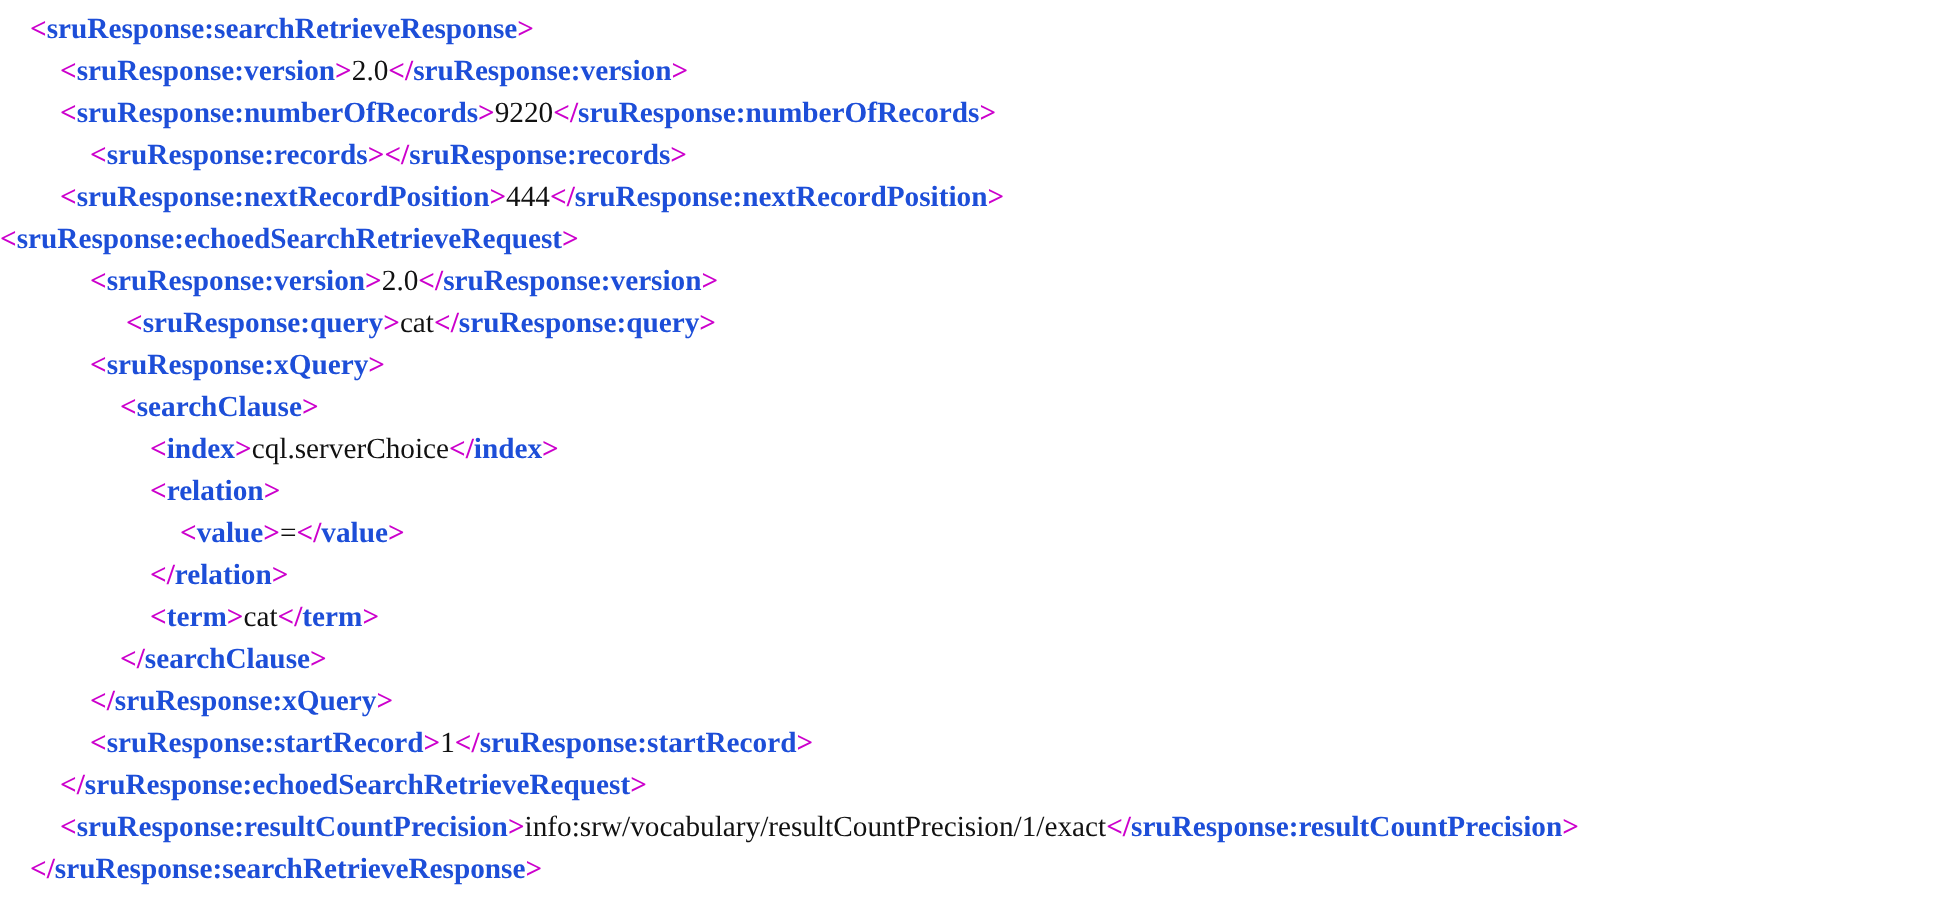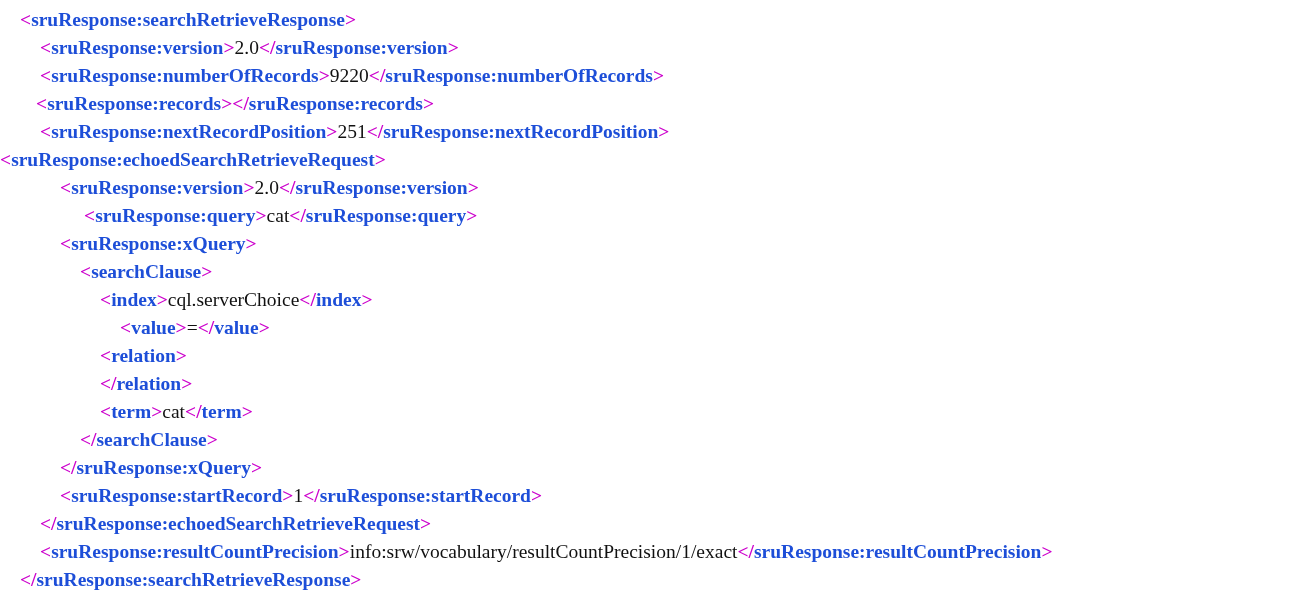--- a/index.html
+++ b/index.html
@@ -59,30 +59,30 @@
     text-align: right;
   }
 </style>
 </head>
 <body>
 
 <div id="xml-tree">
     <div class="xml-line" style="padding-left: 20px;"><span class="bracket">&lt;</span><span class="tag">sruResponse:searchRetrieveResponse</span><span class="bracket">&gt;</span></div>
     <div class="xml-line" style="padding-left: 40px;"><span class="expander empty"></span><span class="bracket">&lt;</span><span class="tag">sruResponse:version</span><span class="bracket">&gt;</span><span class="text">2.0</span><span class="bracket">&lt;/</span><span class="tag">sruResponse:version</span><span class="bracket">&gt;</span></div>
     <div class="xml-line" style="padding-left: 40px;"><span class="expander empty"></span><span class="bracket">&lt;</span><span class="tag">sruResponse:numberOfRecords</span><span class="bracket">&gt;</span><span class="text">9220</span><span class="bracket">&lt;/</span><span class="tag">sruResponse:numberOfRecords</span><span class="bracket">&gt;</span></div>
-    <div class="xml-line" style="padding-left: 36px;"><span class="bracket">&lt;</span><span class="tag">sruResponse:records</span><span class="bracket">&gt;</span><span class="text"></span><span class="bracket">&lt;/</span><span class="tag">sruResponse:records</span><span class="bracket">&gt;</span></div>
-    <div class="xml-line" style="padding-left: 40px;"><span class="expander empty"></span><span class="bracket">&lt;</span><span class="tag">sruResponse:nextRecordPosition</span><span class="bracket">&gt;</span><span class="text">251</span><span class="bracket">&lt;/</span><span class="tag">sruResponse:nextRecordPosition</span><span class="bracket">&gt;</span></div>
+    <div class="xml-line" style="padding-left: 60px;"><span class="bracket">&lt;</span><span class="tag">sruResponse:records</span><span class="bracket">&gt;</span><span class="text"></span><span class="bracket">&lt;/</span><span class="tag">sruResponse:records</span><span class="bracket">&gt;</span></div>
+    <div class="xml-line" style="padding-left: 40px;"><span class="expander empty"></span><span class="bracket">&lt;</span><span class="tag">sruResponse:nextRecordPosition</span><span class="bracket">&gt;</span><span class="text">444</span><span class="bracket">&lt;/</span><span class="tag">sruResponse:nextRecordPosition</span><span class="bracket">&gt;</span></div>
     <div class="xml-line" style=""><span class="bracket">&lt;</span><span class="tag">sruResponse:echoedSearchRetrieveRequest</span><span class="bracket">&gt;</span></div>
     <div class="xml-line" style="padding-left: 60px;"><span class="expander empty"></span><span class="bracket">&lt;</span><span class="tag">sruResponse:version</span><span class="bracket">&gt;</span><span class="text">2.0</span><span class="bracket">&lt;/</span><span class="tag">sruResponse:version</span><span class="bracket">&gt;</span></div>
     <div class="xml-line" style="padding-left: 84px;"><span class="expander empty"></span><span class="bracket">&lt;</span><span class="tag">sruResponse:query</span><span class="bracket">&gt;</span><span class="text">cat</span><span class="bracket">&lt;/</span><span class="tag">sruResponse:query</span><span class="bracket">&gt;</span></div>
     <div class="xml-line" style="padding-left: 60px;"><span class="bracket">&lt;</span><span class="tag">sruResponse:xQuery</span><span class="bracket">&gt;</span></div>
     <div class="xml-line" style="padding-left: 80px;"><span class="bracket">&lt;</span><span class="tag">searchClause</span><span class="bracket">&gt;</span></div>
     <div class="xml-line" style="padding-left: 100px;"><span class="expander empty"></span><span class="bracket">&lt;</span><span class="tag">index</span><span class="bracket">&gt;</span><span class="text">cql.serverChoice</span><span class="bracket">&lt;/</span><span class="tag">index</span><span class="bracket">&gt;</span></div>
+    <div class="xml-line" style="padding-left: 100px;"><span class="bracket">&lt;</span><span class="tag">relation</span><span class="bracket">&gt;</span></div>
     <div class="xml-line" style="padding-left: 120px;"><span class="expander empty"></span><span class="bracket">&lt;</span><span class="tag">value</span><span class="bracket">&gt;</span><span class="text">=</span><span class="bracket">&lt;/</span><span class="tag">value</span><span class="bracket">&gt;</span></div>
-    <div class="xml-line" style="padding-left: 100px;"><span class="bracket">&lt;</span><span class="tag">relation</span><span class="bracket">&gt;</span></div>
     <div class="xml-line" style="padding-left: 100px;"><span class="expander empty"></span><span class="bracket">&lt;/</span><span class="tag">relation</span><span class="bracket">&gt;</span></div>
     <div class="xml-line" style="padding-left: 100px;"><span class="expander empty"></span><span class="bracket">&lt;</span><span class="tag">term</span><span class="bracket">&gt;</span><span class="text">cat</span><span class="bracket">&lt;/</span><span class="tag">term</span><span class="bracket">&gt;</span></div>
     <div class="xml-line" style="padding-left: 80px;"><span class="expander empty"></span><span class="bracket">&lt;/</span><span class="tag">searchClause</span><span class="bracket">&gt;</span></div>
     <div class="xml-line" style="padding-left: 60px;"><span class="expander empty"></span><span class="bracket">&lt;/</span><span class="tag">sruResponse:xQuery</span><span class="bracket">&gt;</span></div>
     <div class="xml-line" style="padding-left: 60px;"><span class="expander empty"></span><span class="bracket">&lt;</span><span class="tag">sruResponse:startRecord</span><span class="bracket">&gt;</span><span class="text">1</span><span class="bracket">&lt;/</span><span class="tag">sruResponse:startRecord</span><span class="bracket">&gt;</span></div>
     <div class="xml-line" style="padding-left: 40px;"><span class="expander empty"></span><span class="bracket">&lt;/</span><span class="tag">sruResponse:echoedSearchRetrieveRequest</span><span class="bracket">&gt;</span></div>
     <div class="xml-line" style="padding-left: 40px;"><span class="expander empty"></span><span class="bracket">&lt;</span><span class="tag">sruResponse:resultCountPrecision</span><span class="bracket">&gt;</span><span class="text">info:srw/vocabulary/resultCountPrecision/1/exact</span><span class="bracket">&lt;/</span><span class="tag">sruResponse:resultCountPrecision</span><span class="bracket">&gt;</span></div>
     <div class="xml-line" style="padding-left: 20px;"><span class="expander empty"></span><span class="bracket">&lt;/</span><span class="tag">sruResponse:searchRetrieveResponse</span><span class="bracket">&gt;</span></div>
   </div>
 

